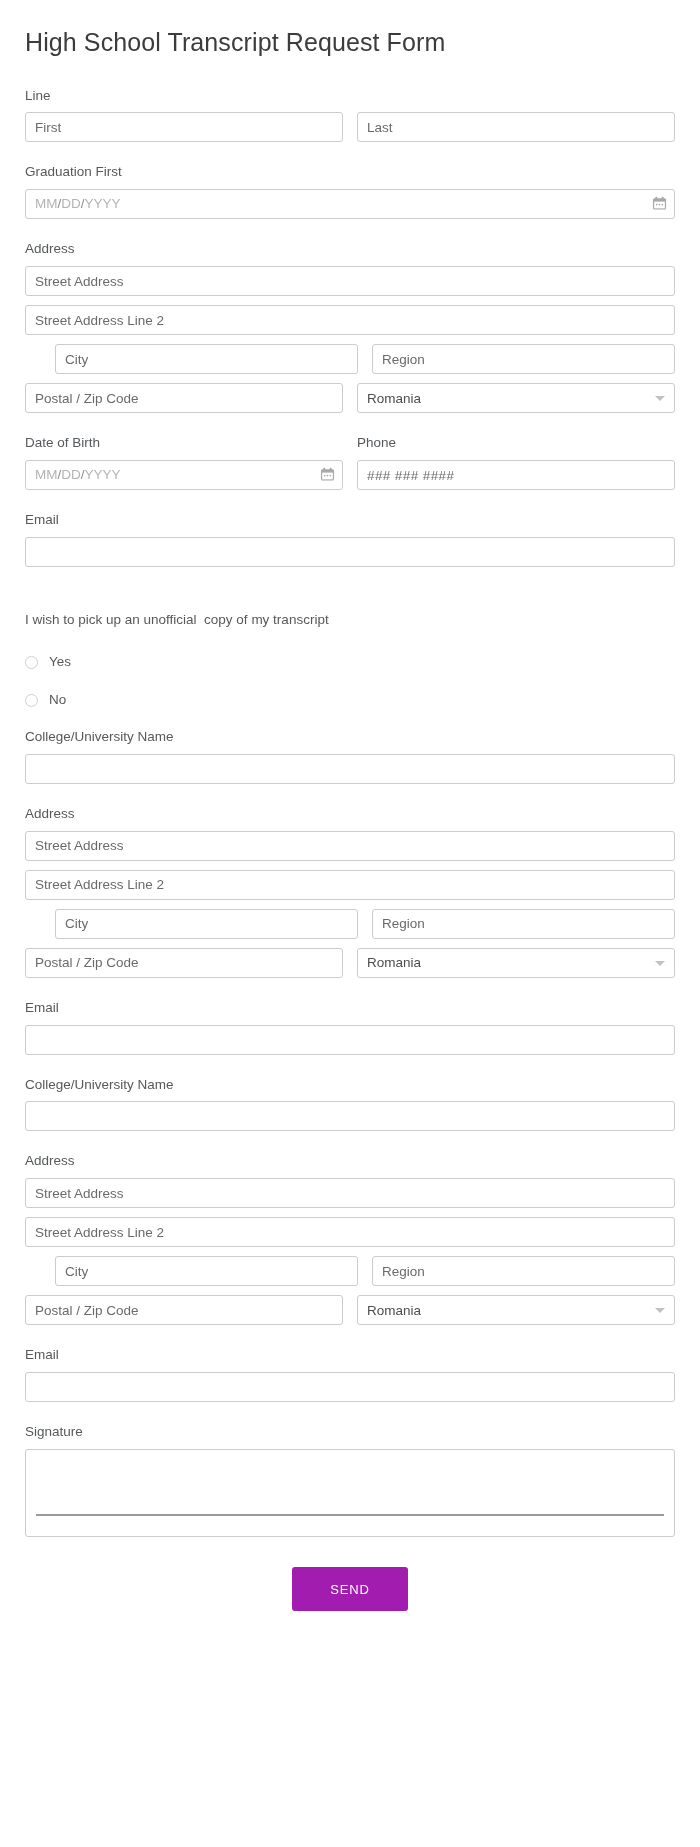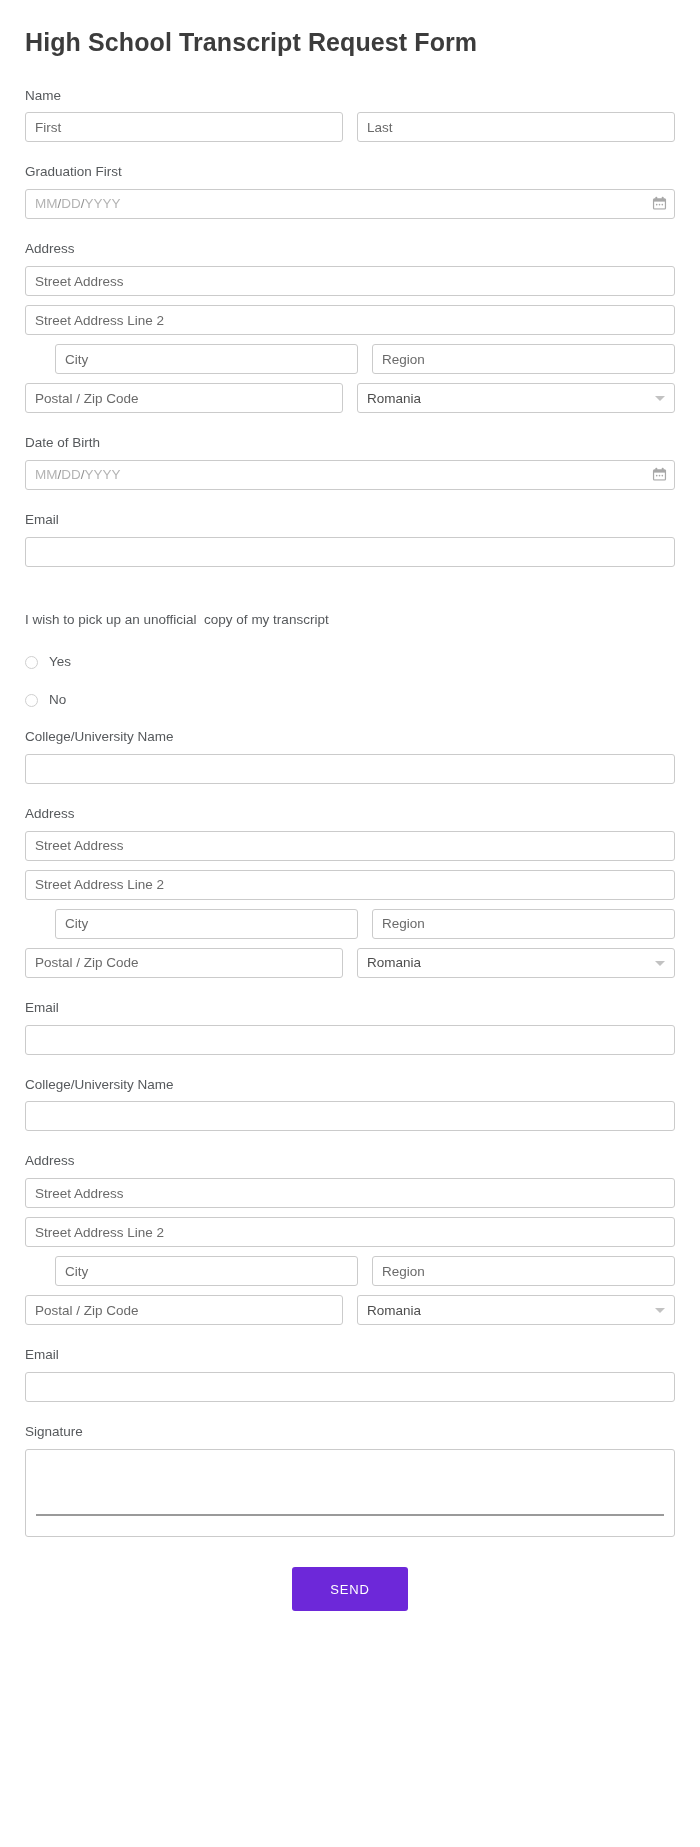--- a/index.html
+++ b/index.html
@@ -15,21 +15,21 @@
     -webkit-font-smoothing: antialiased;
   }
 
   .form-wrap {
     width: 700px;
     padding: 22px 25px 40px 25px;
   }
 
   .form-title {
     font-size: 25px;
-    font-weight: 700;
+    font-weight: 400;
     color: #3c3c3c;
     letter-spacing: 0.1px;
     line-height: 1.3;
     padding: 4px 0 0 0;
     margin-bottom: 28px;
   }
 
   .field-block { margin-bottom: 21px; }
 
   .field-label {
@@ -157,42 +157,42 @@
     background: #9a9a9a;
   }
 
   
   .send-row {
     display: flex;
     justify-content: center;
     margin-top: 30px;
   }
   .send-btn {
-    background: #6d28d9;
+    background: #a21caf;
     color: #ffffff;
     border: none;
     border-radius: 3px;
     font-family: "Liberation Sans", sans-serif;
     font-size: 13px;
     letter-spacing: 0.8px;
     padding: 0 38px;
     height: 44px;
     min-width: 104px;
     cursor: pointer;
   }
 </style>
 </head>
 <body>
 
 <div class="form-wrap">
 
   <h1 class="form-title">High School Transcript Request Form</h1>
 
   <div class="field-block">
-    <div class="field-label">Name</div>
+    <div class="field-label">Line</div>
     <div class="row">
       <div class="col">
         <input class="ctrl" type="text" placeholder="First" style="">
       </div>
       <div class="col">
         <input class="ctrl" type="text" placeholder="Last" style="">
       </div>
     </div>
   </div>
 
@@ -253,20 +253,24 @@
             <rect x="1" y="2.5" width="14" height="12" rx="1.6" fill="#a8a8a8"></rect>
             <rect x="2.3" y="6" width="11.4" height="7.2" fill="#ffffff"></rect>
             <rect x="3.6" y="0.8" width="2" height="3" rx="0.8" fill="#a8a8a8"></rect>
             <rect x="10.4" y="0.8" width="2" height="3" rx="0.8" fill="#a8a8a8"></rect>
             <circle cx="5" cy="9.2" r="0.85" fill="#a8a8a8"></circle>
             <circle cx="8" cy="9.2" r="0.85" fill="#a8a8a8"></circle>
             <circle cx="11" cy="9.2" r="0.85" fill="#a8a8a8"></circle>
           </svg>
         </div>
       </div>
+      <div class="col">
+        <div class="field-label">Phone</div>
+        <input class="ctrl phone" type="text" placeholder="### ### ####" style="">
+      </div>
     </div>
   </div>
 
   <div class="field-block">
     <div class="field-label">Email</div>
     <input class="ctrl" type="text" placeholder="" style="">
   </div>
 
   <div class="field-block">
     <div class="sub-label">I wish to pick up an unofficial  copy of my transcript</div>

